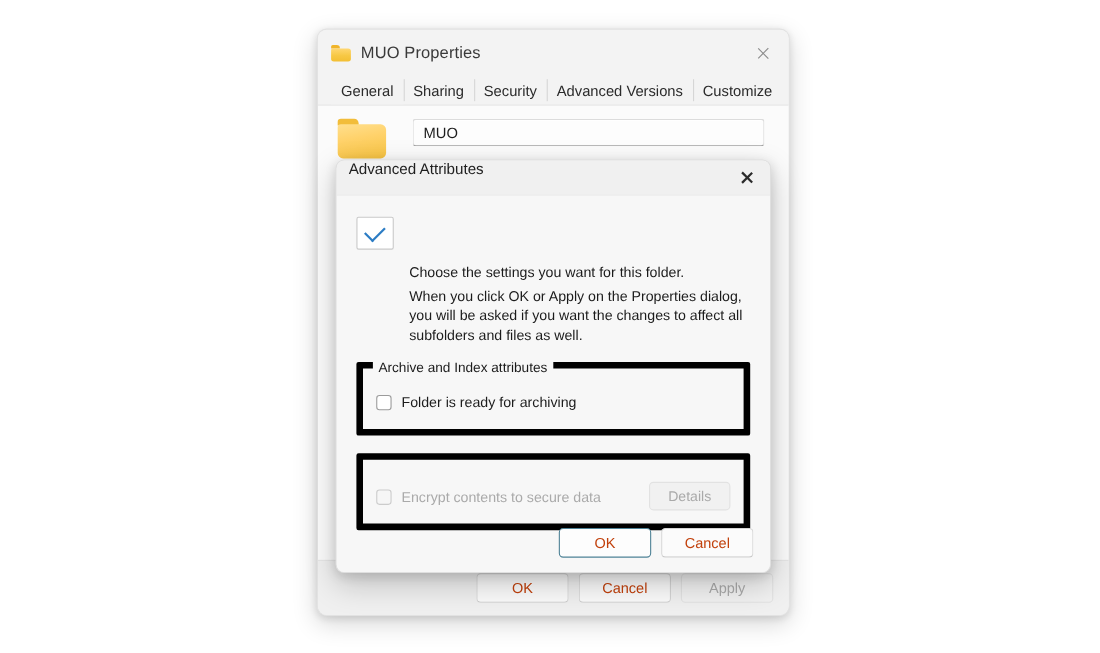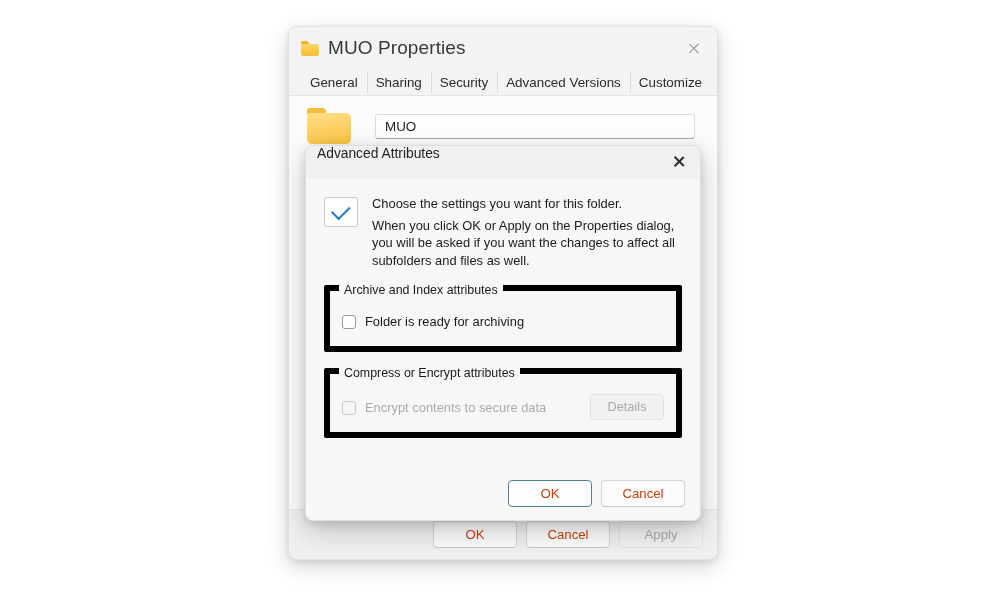--- a/index.html
+++ b/index.html
@@ -41,21 +41,21 @@
 
   .prop-titlebar {
     position: relative;
     height: 42px;
     background: #f3f3f3;
     display: flex;
     align-items: center;
     padding-left: 12px;
   }
   .prop-title-text {
-    font-size: 19px;
+    font-size: 15px;
     color: #ararararar;
     color: #3a3a3a;
     margin-left: 9px;
     letter-spacing: 0.1px;
   }
 
   
   .folder-icon {
     position: relative;
     display: inline-block;
@@ -145,21 +145,20 @@
   .tab-content {
     position: absolute;
     left: 0; right: 0;
     top: 68px; bottom: 50px;
     background: #fbfbfb;
     border-top: 1px solid #e3e3e3;
   }
 
   .name-row {
     display: flex;
-    align-items: center;
     padding: 12px 22px 0 18px;
   }
   .name-field {
     flex: 1;
     margin-left: 24px;
     height: 25px;
     background: #fdfdfd;
     border: 1px solid #dcdcdc;
     border-bottom: 1.6px solid #a3a3a3;
     border-radius: 3px;
@@ -284,21 +283,21 @@
     border-left: 2.1px solid #2b7cc4;
     border-bottom: 2.1px solid #2b7cc4;
     transform: rotate(-45deg) translate(1px, -2px);
   }
   .intro-text {
     margin-left: 14px;
     font-size: 12.9px;
     color: #1b1b1b;
     line-height: 17.5px;
   }
-  .intro-text .line1 { margin-bottom: 4px; display: block; }
+  .intro-text .line1 { margin-bottom: 4px; display: block; margin-top: 44px; }
 
   
   .groupbox {
     position: relative;
     margin-top: 16px;
     border: 6px solid #000000;
     border-radius: 2px;
     padding: 16px 12px 12px 12px;
     background: transparent;
   }
@@ -461,21 +460,20 @@
         <span class="group-label">Archive and Index attributes</span>
 
         <div class="cb-row">
           <span class="checkbox"></span>
           <span class="cb-label">Folder is ready for archiving</span>
         </div>
 
       </div>
 
       <div class="groupbox">
-        <span class="group-label">Compress or Encrypt attributes</span>
 
 
         <div class="row-with-btn">
           <div class="cb-row">
             <span class="checkbox disabled"></span>
             <span class="cb-label disabled">Encrypt contents to secure data</span>
           </div>
           <div class="details-wrap">
             <div class="btn small disabled">
               <span>Details</span>

